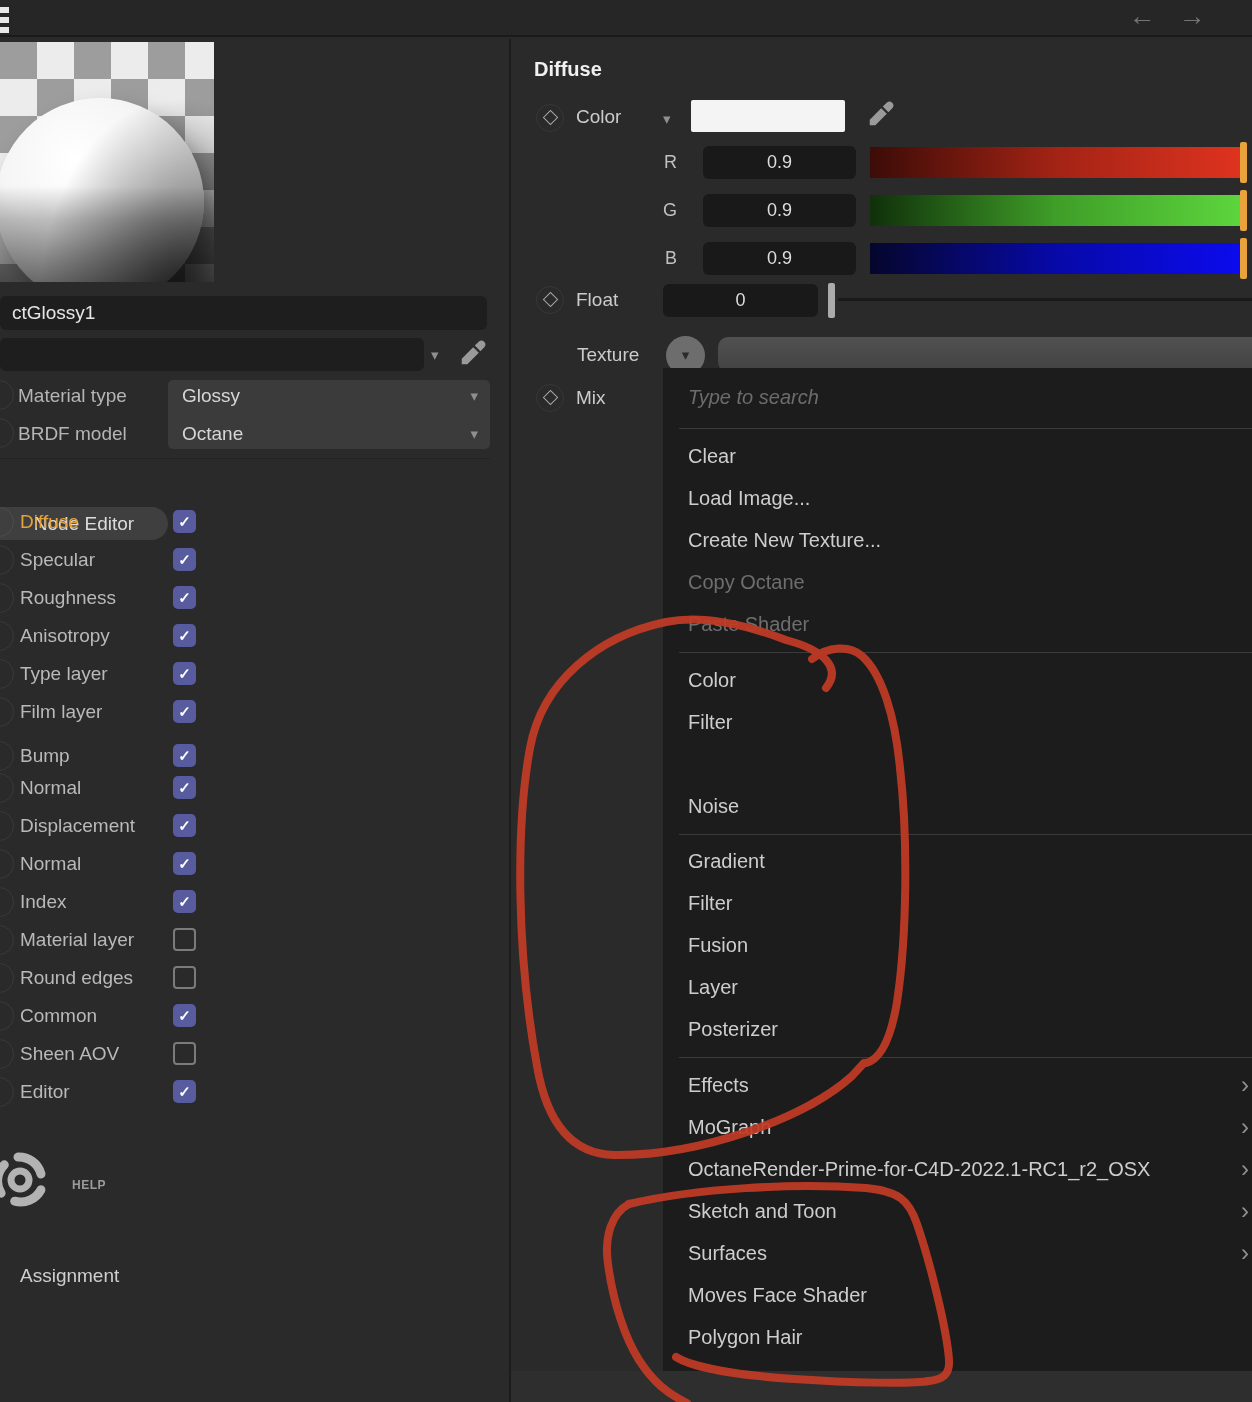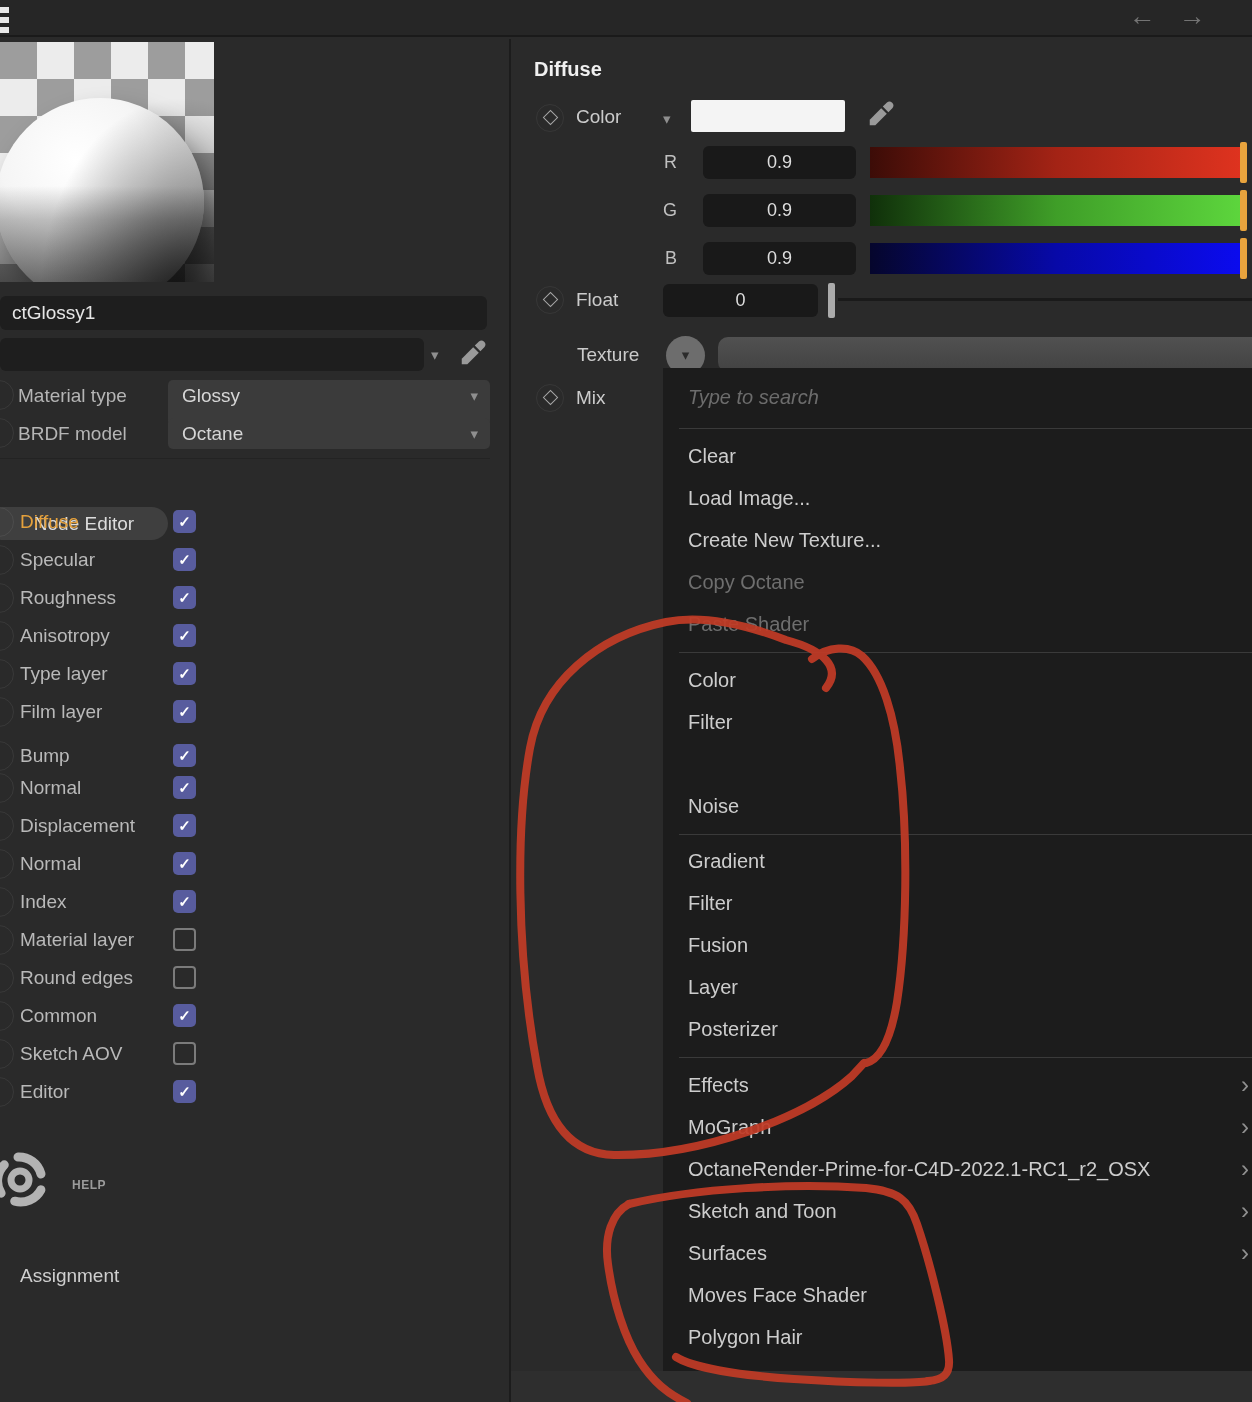--- a/index.html
+++ b/index.html
@@ -191,21 +191,21 @@
       <span class="lbl">Round edges</span>
       <span class="cb off"></span>
     </div>
     <div class="chrow" style="top:958px">
       <div class="edgecircle" style="top:4px"></div>
       <span class="lbl">Common</span>
       <span class="cb on">✓</span>
     </div>
     <div class="chrow" style="top:996px">
       <div class="edgecircle" style="top:4px"></div>
-      <span class="lbl">Sketch AOV</span>
+      <span class="lbl">Sheen AOV</span>
       <span class="cb off"></span>
     </div>
     <div class="chrow" style="top:1034px">
       <div class="edgecircle" style="top:4px"></div>
       <span class="lbl">Editor</span>
       <span class="cb on">✓</span>
     </div>
 
     <div id="helplabel" class="abs">HELP</div>
     <svg class="abs" style="left:-14px; top:1109px;" width="68" height="64" viewBox="0 0 64 64">

